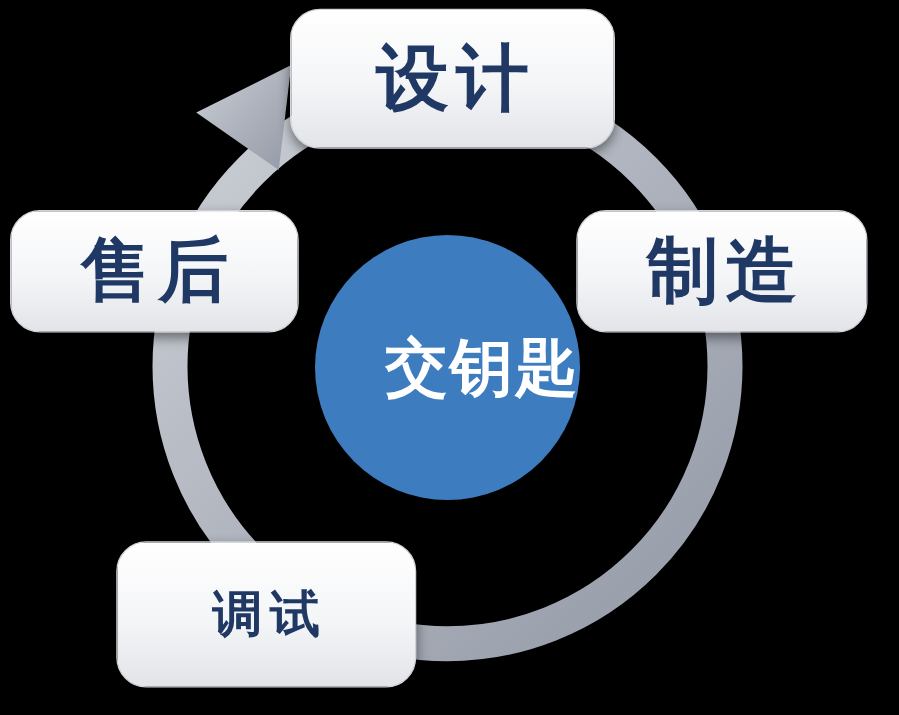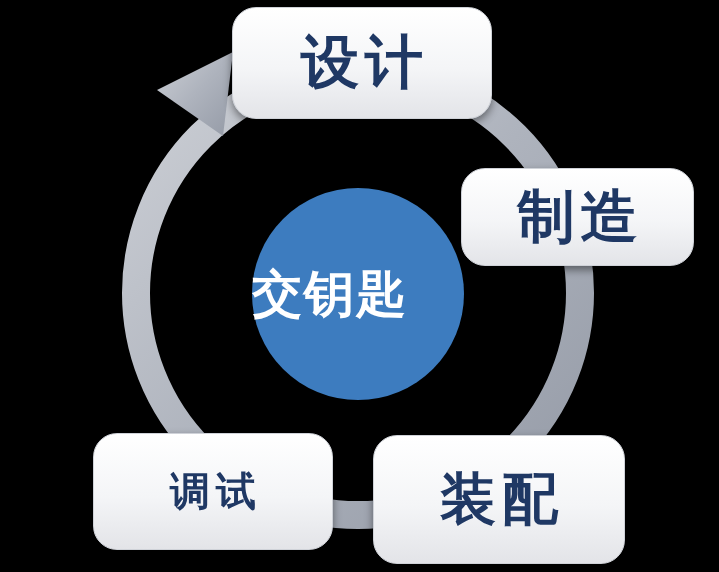--- a/index.html
+++ b/index.html
@@ -46,21 +46,21 @@
     position: absolute;
     z-index: 3;
     left: 252px;
     top: 188px;
     width: 212px;
     height: 212px;
     border-radius: 50%;
     background: #3D7CBF;
     display: flex;
     align-items: center;
-    justify-content: flex-start;
+    justify-content: flex-end;
     color: #ffffff;
     font-family: "DejaVu Sans", "Liberation Sans", sans-serif;
     font-weight: 800;
     font-size: 50px;
     letter-spacing: 2px;
     box-shadow: 0 4px 10px rgba(0,0,0,0.4);
   }
 </style>
 </head>
 <body>
@@ -80,26 +80,26 @@
   </svg>
 
   <div class="node node-design">
     <span>设计</span>
   </div>
 
   <div class="node node-manufacture">
     <span>制造</span>
   </div>
 
-  <div class="node node-assembly">
-    <span>装配</span>
-  </div>
 
   <div class="node node-debug">
     <span>调试</span>
   </div>
 
+  <div class="node node-aftersales">
+    <span>售后</span>
+  </div>
 
   <div class="center-circle">
     <span>交钥匙</span>
   </div>
 
 </div>
 
 </body></html>

